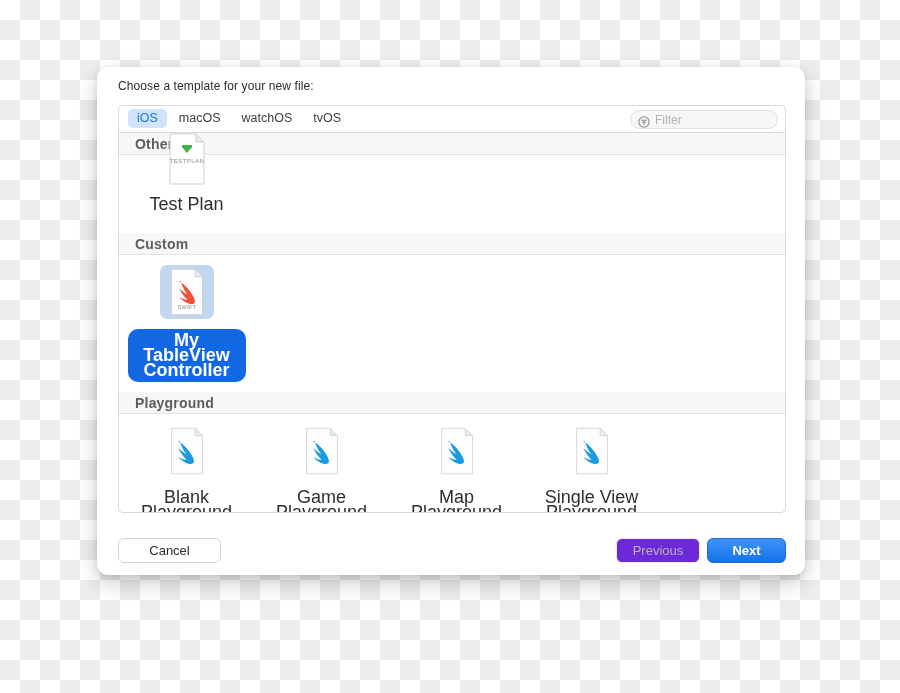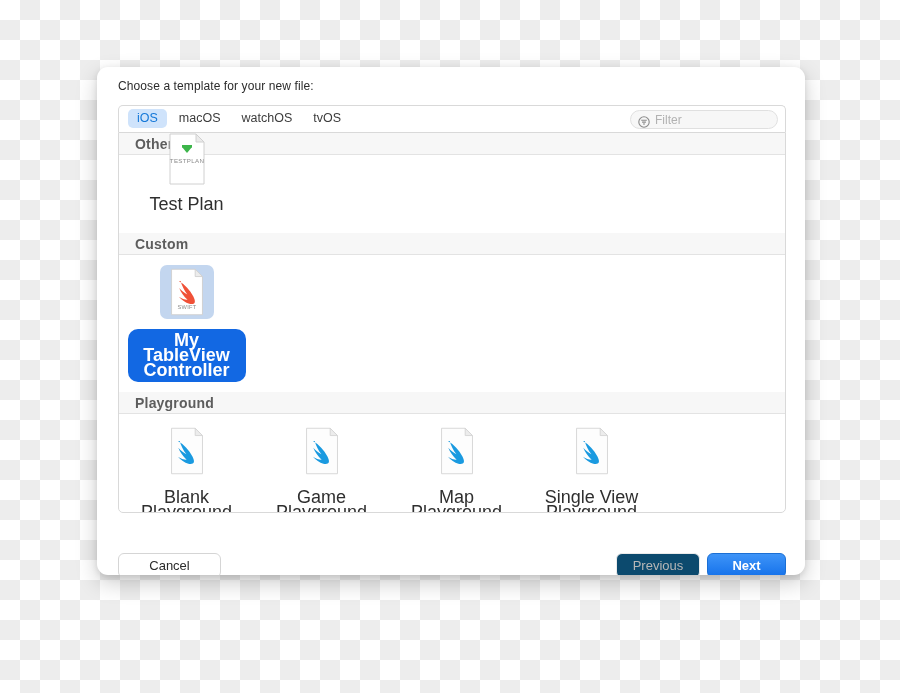--- a/index.html
+++ b/index.html
@@ -186,21 +186,21 @@
   }
   .section-body.clipped .icon-wrap {
     overflow: hidden;
     align-items: flex-end;
   }
 
   
   .footer {
     position: absolute;
     left: 21px;
-    top: 486px;
+    top: 471px;
     width: 668px;
     height: 26px;
   }
   .btn {
     position: absolute;
     top: 0;
     height: 25px;
     border-radius: 6px;
     font-size: 13px;
     display: flex;
@@ -212,21 +212,21 @@
   .btn-cancel {
     left: 0;
     width: 103px;
     background: #ffffff;
     border: 1px solid #d5d5d5;
     color: #2b2b2b;
   }
   .btn-previous {
     right: 86px;
     width: 84px;
-    background: #0c4a6e;
+    background: #6d28d9;
     border: 1px solid #ebebeb;
     color: #b6b6b6;
   }
   .btn-next {
     right: 0;
     width: 79px;
     background: linear-gradient(to bottom, #3e94f8, #1471ea);
     border: 1px solid #1b6fd4;
     color: #ffffff;
     font-weight: bold;

